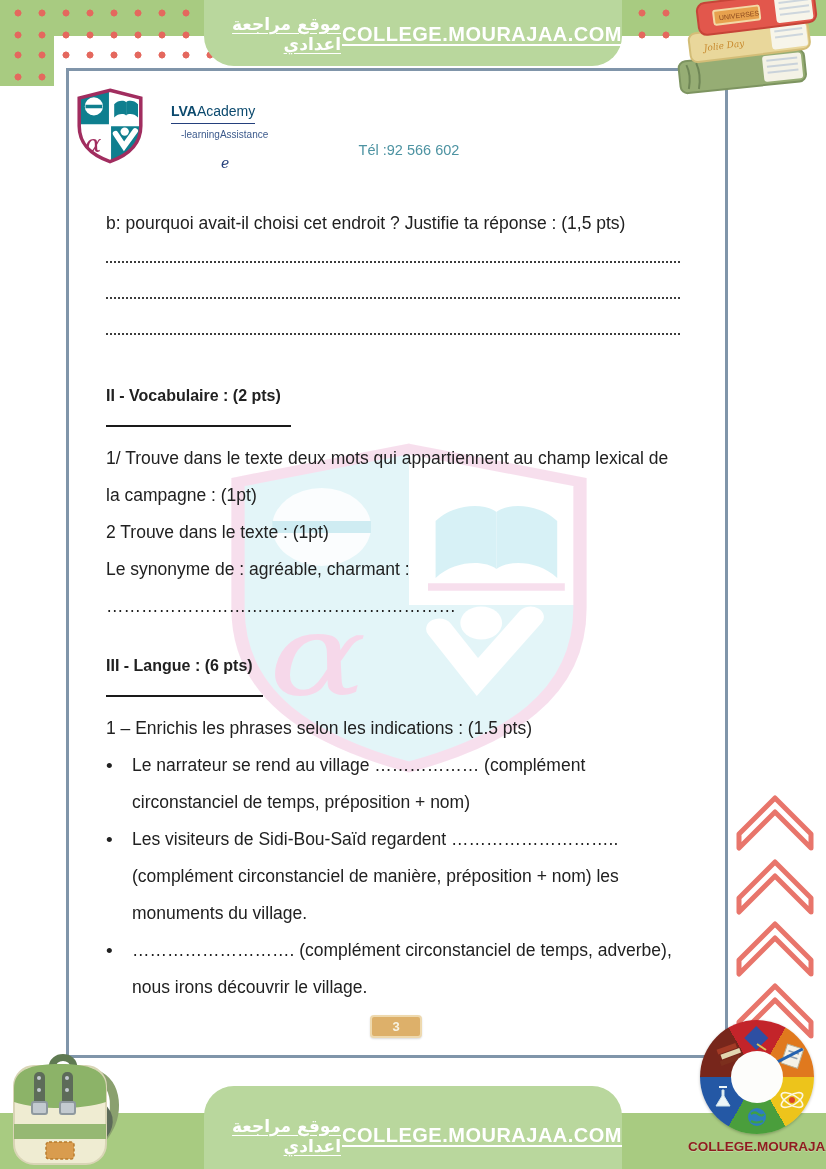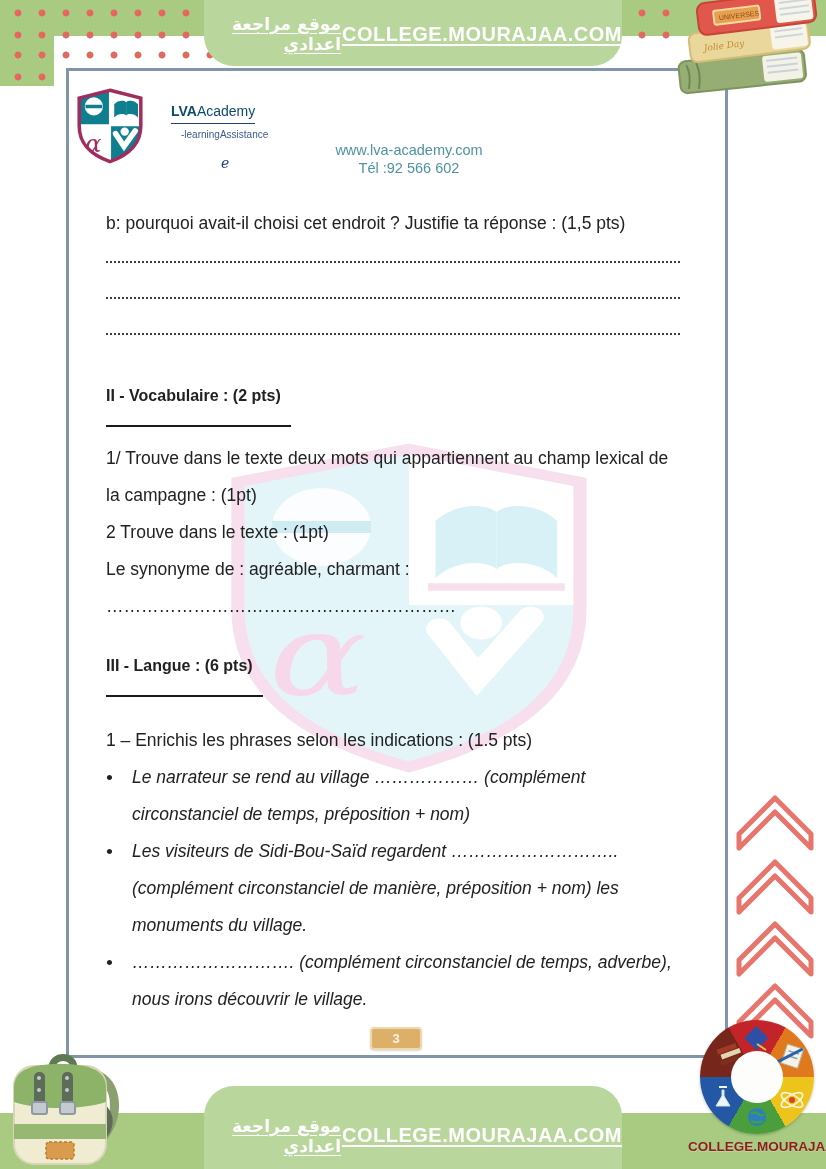--- a/index.html
+++ b/index.html
@@ -39,22 +39,22 @@
   .content{position:relative;padding:134px 45px 0 37px;font-size:17.5px;line-height:37px;
     color:#212121;z-index:1;}
   .answer-line{height:0;border-bottom:2.6px dotted #3c3c3c;margin-top:34px;}
   .answer-line:first-of-type{margin-top:19px;}
   .sec-title{display:inline-block;font-weight:bold;font-size:16px;line-height:26px;
     border-bottom:2.5px solid #1a1a1a;padding-right:10px;padding-bottom:16px;}
   .t2{margin-top:42px;}
   .t3{margin-top:22px;}
   .para{margin:0;}
   .p1{margin-top:13px;}
-  .intro{margin-top:25px;}
-  .bullet-row{display:flex;margin:0;font-style:italic;}
+  .intro{margin-top:13px;}
+  .bullet-row{display:flex;margin:0;}
   .bdot{width:26px;flex:none;}
   .bdot::before{content:"\2022";font-size:19px;}
   .btext{flex:1;}
   .page-badge{margin:9px 0 0 264px;width:52px;height:23px;background:#ddb06a;
     border:2px solid #eed9ae;border-radius:4px;box-sizing:border-box;
     color:#f7f3e2;font-size:13px;font-weight:bold;text-align:center;line-height:19px;
     box-shadow:0 1px 2px rgba(0,0,0,.15);}
   
   .chev{position:absolute;left:732px;width:86px;height:64px;z-index:4;}
   
@@ -157,21 +157,20 @@
       <line x1="0" y1="54" x2="100" y2="54" stroke="#ffffff" stroke-width="3"></line>
     </g>
     <path d="M50 4 L94 15 V55 C94 83 75 97 50 106 C25 97 6 83 6 55 V15 Z" fill="none" stroke="#a12d5f" stroke-width="5"></path>
   </svg>
 
   <div class="brand"><b>LVA</b><span>Academy</span></div>
   <div class="tagline">-learningAssistance</div>
   <div class="mark-e">e</div>
 
   <div class="contact">
-    <div>www.lva-academy.com</div>
     <div>Tél :92 566 602</div>
   </div>
 
   <div class="content">
     <p class="para">b: pourquoi avait-il choisi cet endroit ? Justifie ta réponse : (1,5 pts)</p>
 
     <div class="answer-line"></div>
     <div class="answer-line"></div>
     <div class="answer-line"></div>
 

